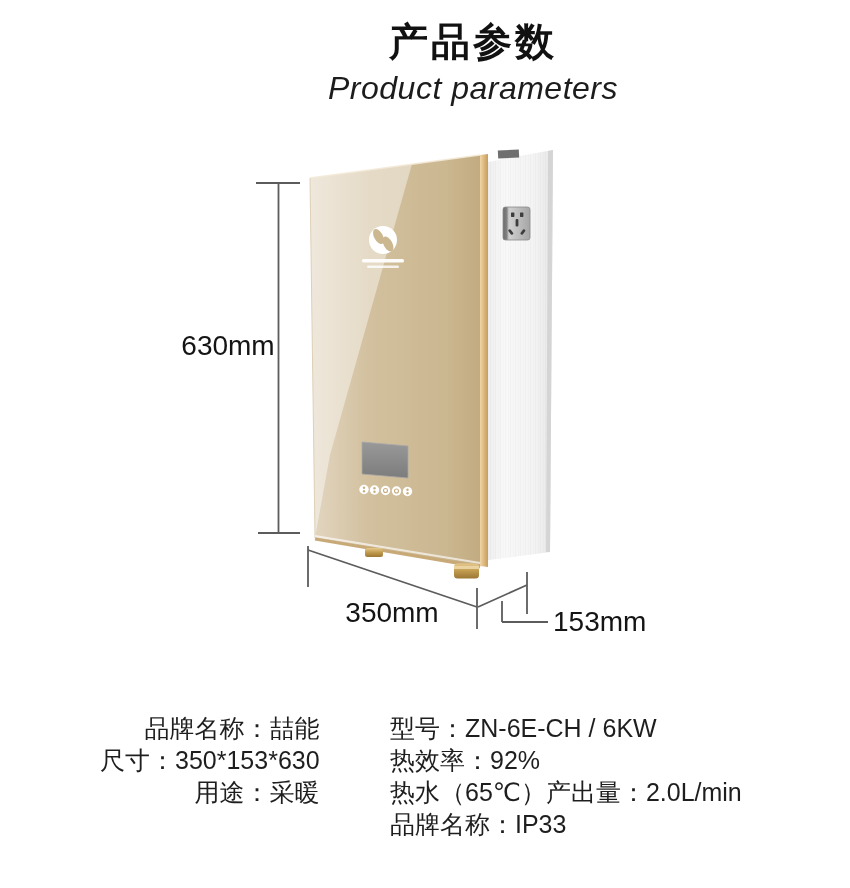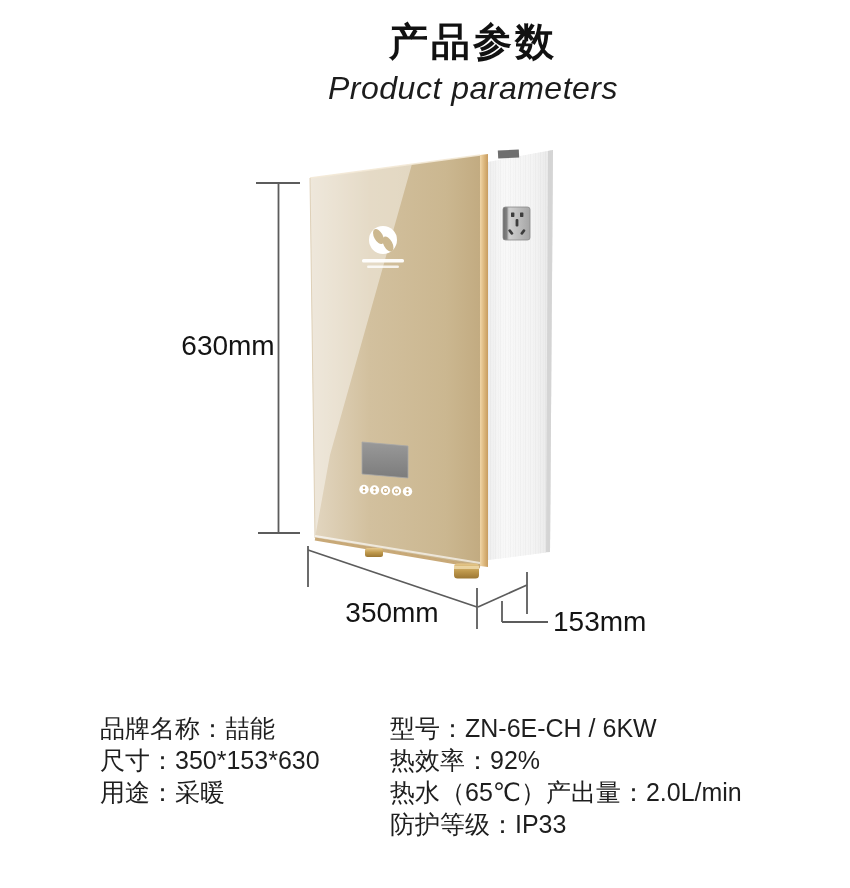--- a/index.html
+++ b/index.html
@@ -10,21 +10,21 @@
     overflow:hidden;
     font-family:"Liberation Sans","DejaVu Sans",sans-serif;
     color:#1a1a1a;
   }
   .header{position:absolute;top:0;left:0;width:850px;text-align:center;padding-top:20px;margin-left:48px;}
   .title-zh{margin:0;font-size:39px;font-weight:700;letter-spacing:3px;color:#111;line-height:1.15;}
   .title-en{margin:6px 0 0 0;font-size:32px;font-weight:400;letter-spacing:0.5px;color:#1c1c1c;line-height:1.1;font-style:italic;}
   .illustration{position:absolute;top:135px;left:0;width:850px;height:520px;}
   .specs{position:absolute;top:712px;left:0;width:850px;font-size:25px;line-height:32px;color:#1e1e1e;}
   .spec-col{position:absolute;top:0;white-space:nowrap;}
-  .spec-col.left{left:100px;}
+  .spec-col.left{left:100px;text-align:right;}
   .spec-col.right{left:390px;}
   .spec-row{display:block;}
   svg text{font-family:"Liberation Sans","DejaVu Sans",sans-serif;}
 </style>
 </head>
 <body>
 
 <div class="header">
   <h1 class="title-zh">产品参数</h1>
   <div class="title-en">Product parameters</div>
@@ -177,15 +177,15 @@
 <div class="specs">
   <div class="spec-col left">
     <span class="spec-row">品牌名称：喆能</span>
     <span class="spec-row">尺寸：350*153*630</span>
     <span class="spec-row">用途：采暖</span>
   </div>
   <div class="spec-col right">
     <span class="spec-row">型号：ZN-6E-CH / 6KW</span>
     <span class="spec-row">热效率：92%</span>
     <span class="spec-row">热水（65℃）产出量：2.0L/min</span>
-    <span class="spec-row">防护等级：IP33</span>
+    <span class="spec-row">品牌名称：IP33</span>
   </div>
 </div>
 
 </body></html>

